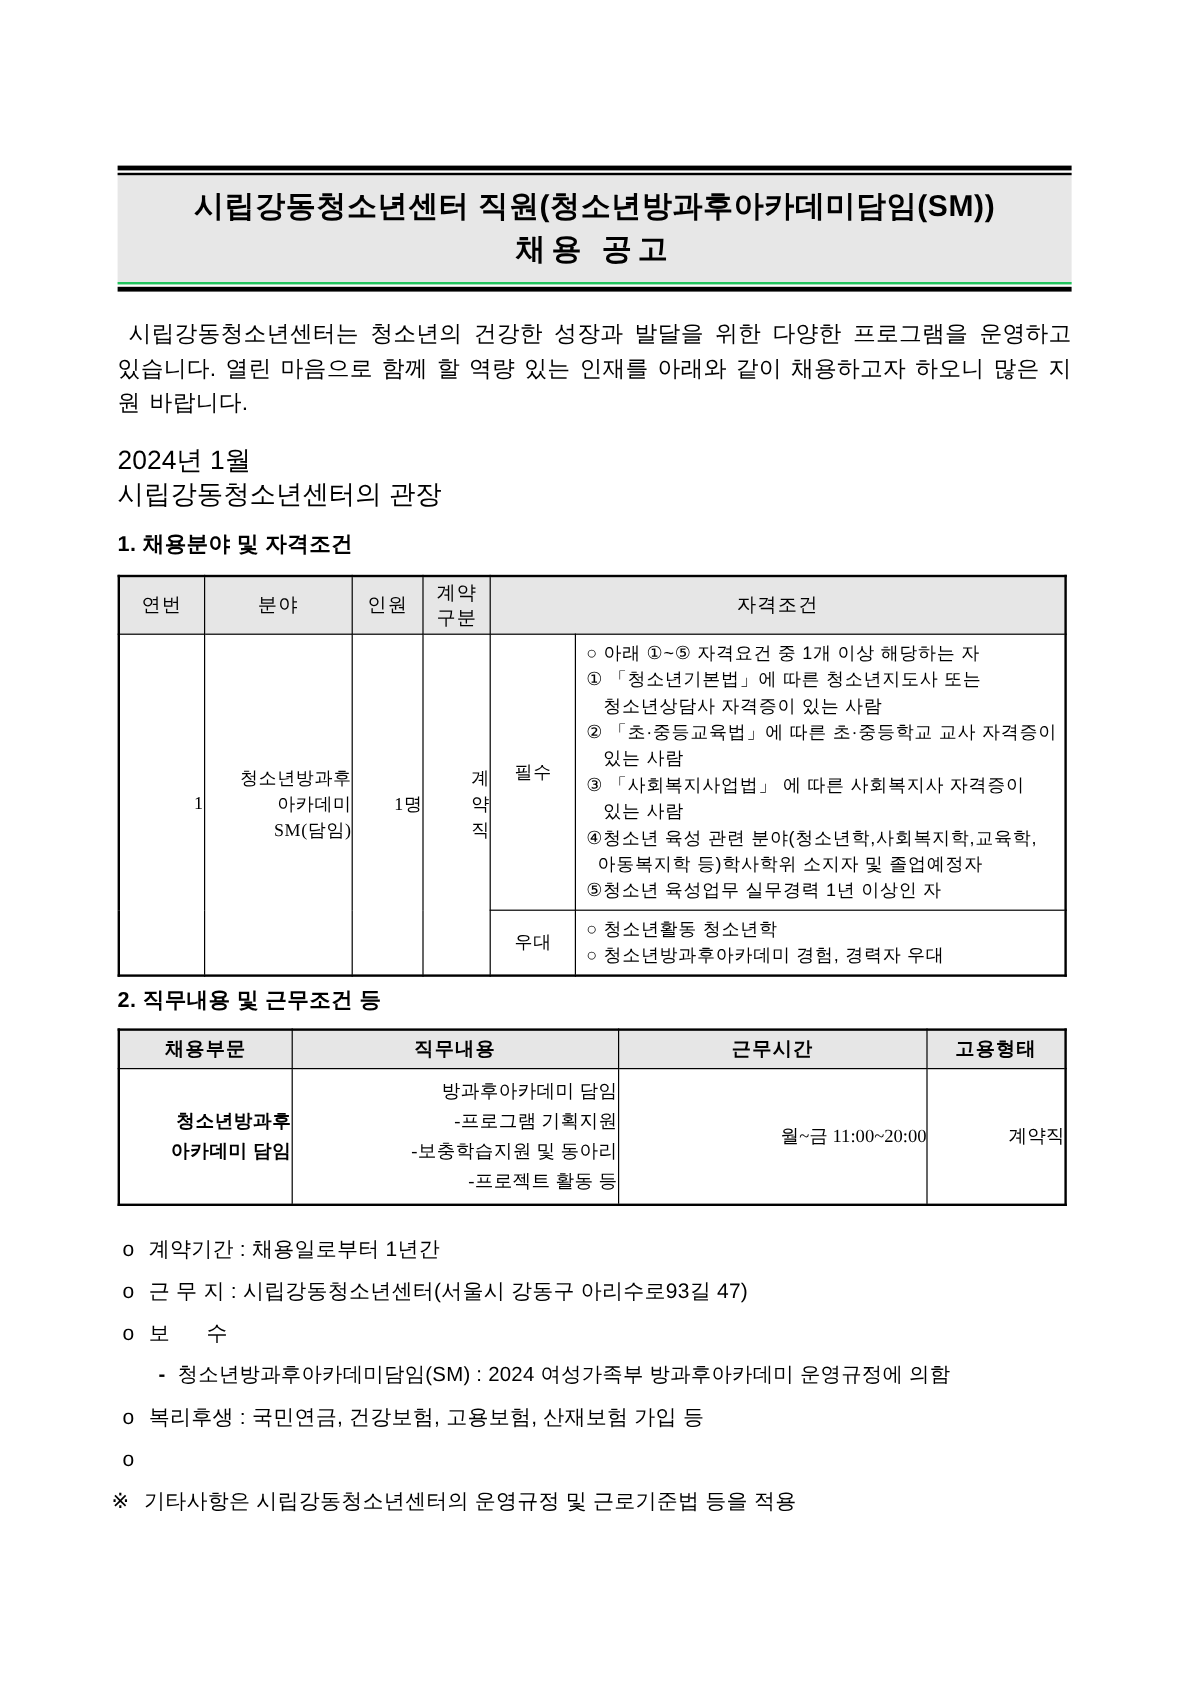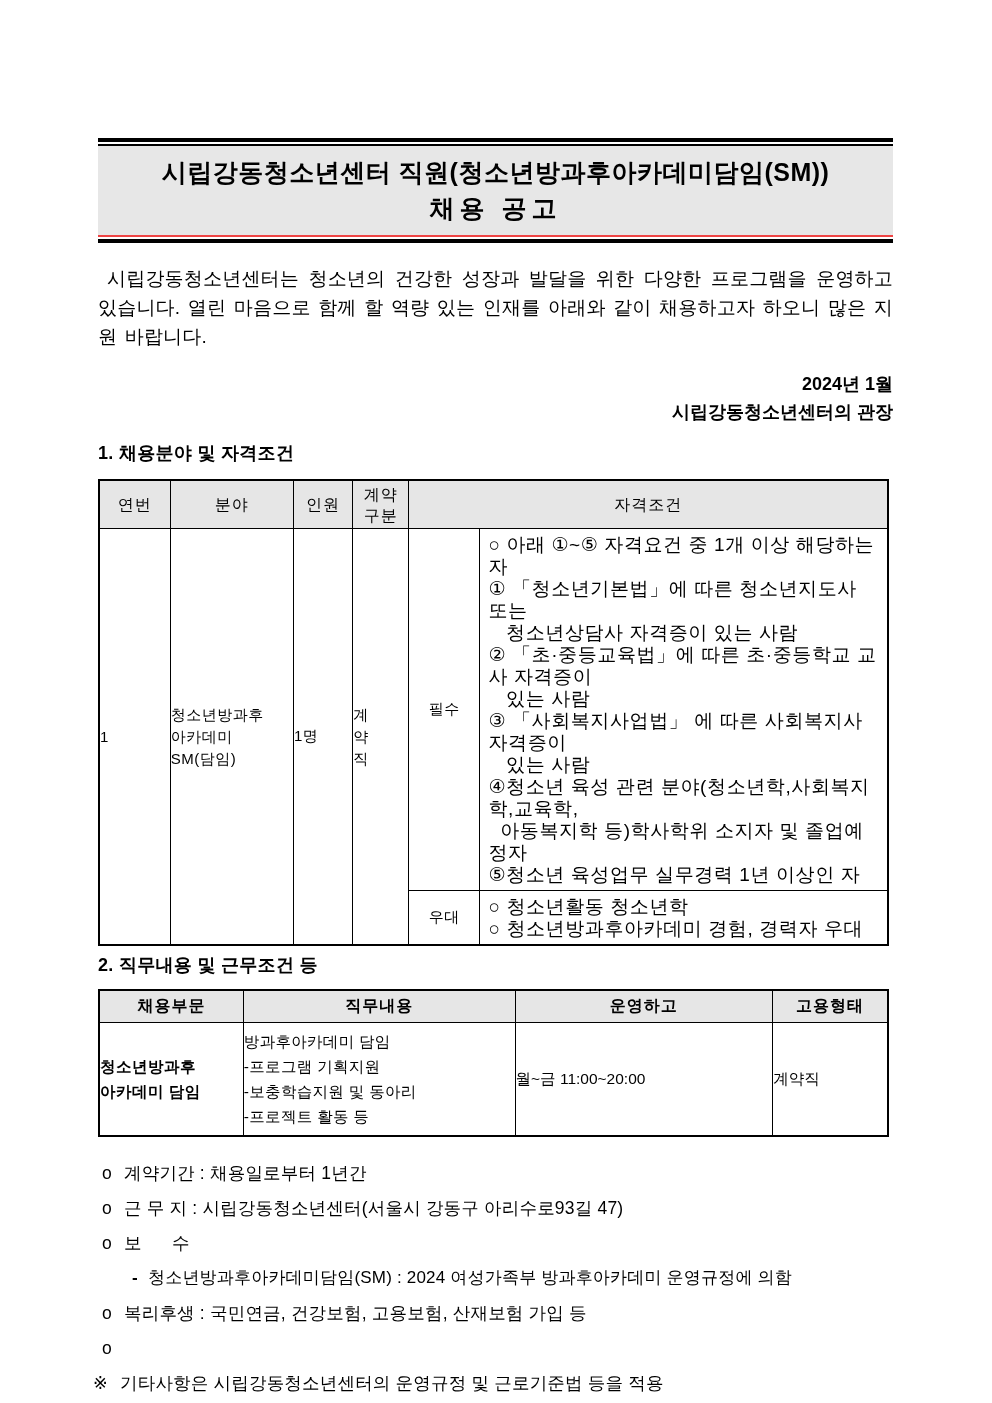--- a/index.html
+++ b/index.html
@@ -9,49 +9,49 @@
     -webkit-font-smoothing:antialiased;
   }
   .doc{width:795px;margin-left:98px;padding-top:138px;}
 
   
   .title-box{
     border-top:4px solid #000;border-bottom:4px solid #000;
     background:#fff;padding:2px 0;
   }
   .title-inner{
-    border-top:2px solid #000;border-bottom:2px solid #ef4444;
+    border-top:2px solid #000;border-bottom:2px solid #22c55e;
     background:#e7e7e7;text-align:center;padding:9px 4px 10px 4px;
   }
   .title-line1{font-size:25px;font-weight:bold;letter-spacing:0.5px;line-height:34px;}
   .title-line2{font-size:25px;font-weight:bold;letter-spacing:5px;line-height:34px;margin-top:2px;}
 
   
   .intro{
     margin-top:21px;font-size:19px;line-height:29px;
     text-align:justify;text-indent:9px;letter-spacing:0.2px;word-spacing:2px;
   }
-  .sign-block{margin-top:10px;text-align:right;font-size:18px;line-height:28px;font-weight:bold;}
+  .sign-block{margin-top:10px;font-size:22px;line-height:28px;}
 
   
   .sec-heading{font-size:18px;font-weight:bold;letter-spacing:0.3px;}
   .sec1-heading{margin-top:15px;}
   .sec2-heading{margin-top:7px;}
 
   
   table{border-collapse:collapse;table-layout:fixed;width:791px;margin-top:14px;}
   table,td,th{border:1px solid #000;}
   table{border-width:2px;}
   td,th{font-weight:normal;padding:0;vertical-align:middle;}
   .hdr{background:#e6e6e6;text-align:center;font-size:16px;letter-spacing:1px;}
   .t1 .hdr{height:47px;line-height:21px;}
-  .center{text-align:left;}
+  .center{text-align:right;font-family:Liberation Serif, serif;}
   .t1 td{font-size:15px;letter-spacing:0.5px;}
   .req-cell{padding:5px 6px 4px 8px;vertical-align:middle;}
-  .req-line{font-size:19px;line-height:22px;white-space:pre-wrap;letter-spacing:0.6px;}
+  .req-line{font-size:15px;line-height:22px;white-space:pre-wrap;letter-spacing:0.6px;}
   .label-cell{text-align:center;font-size:15.5px;letter-spacing:2px;}
   .field-lines div{line-height:22px;}
   .vert div{line-height:22px;}
 
   .t2{margin-top:12px;}
   .t2 .hdr{height:31px;font-weight:bold;letter-spacing:1px;}
   .t2 td{font-size:15.5px;}
   .t2 .body-row td{height:112px;}
   .t2 .part-cell{font-weight:bold;letter-spacing:0.5px;}
   .t2 .part-cell div,.t2 .duty-cell div{line-height:25px;}
@@ -151,21 +151,21 @@
     <colgroup>
       <col style="width:144px">
         <col style="width:271px">
         <col style="width:257px">
         <col style="width:115px">
     </colgroup>
     <tbody>
       <tr>
         <th class="hdr">채용부문</th>
         <th class="hdr">직무내용</th>
-        <th class="hdr">운영하고</th>
+        <th class="hdr">근무시간</th>
         <th class="hdr">고용형태</th>
       </tr>
       <tr class="body-row">
         <td class="center part-cell">
           <div>청소년방과후</div>
           <div>아카데미 담임</div>
         </td>
         <td class="center duty-cell">
           <div>방과후아카데미 담임</div>
           <div>-프로그램 기획지원</div>

